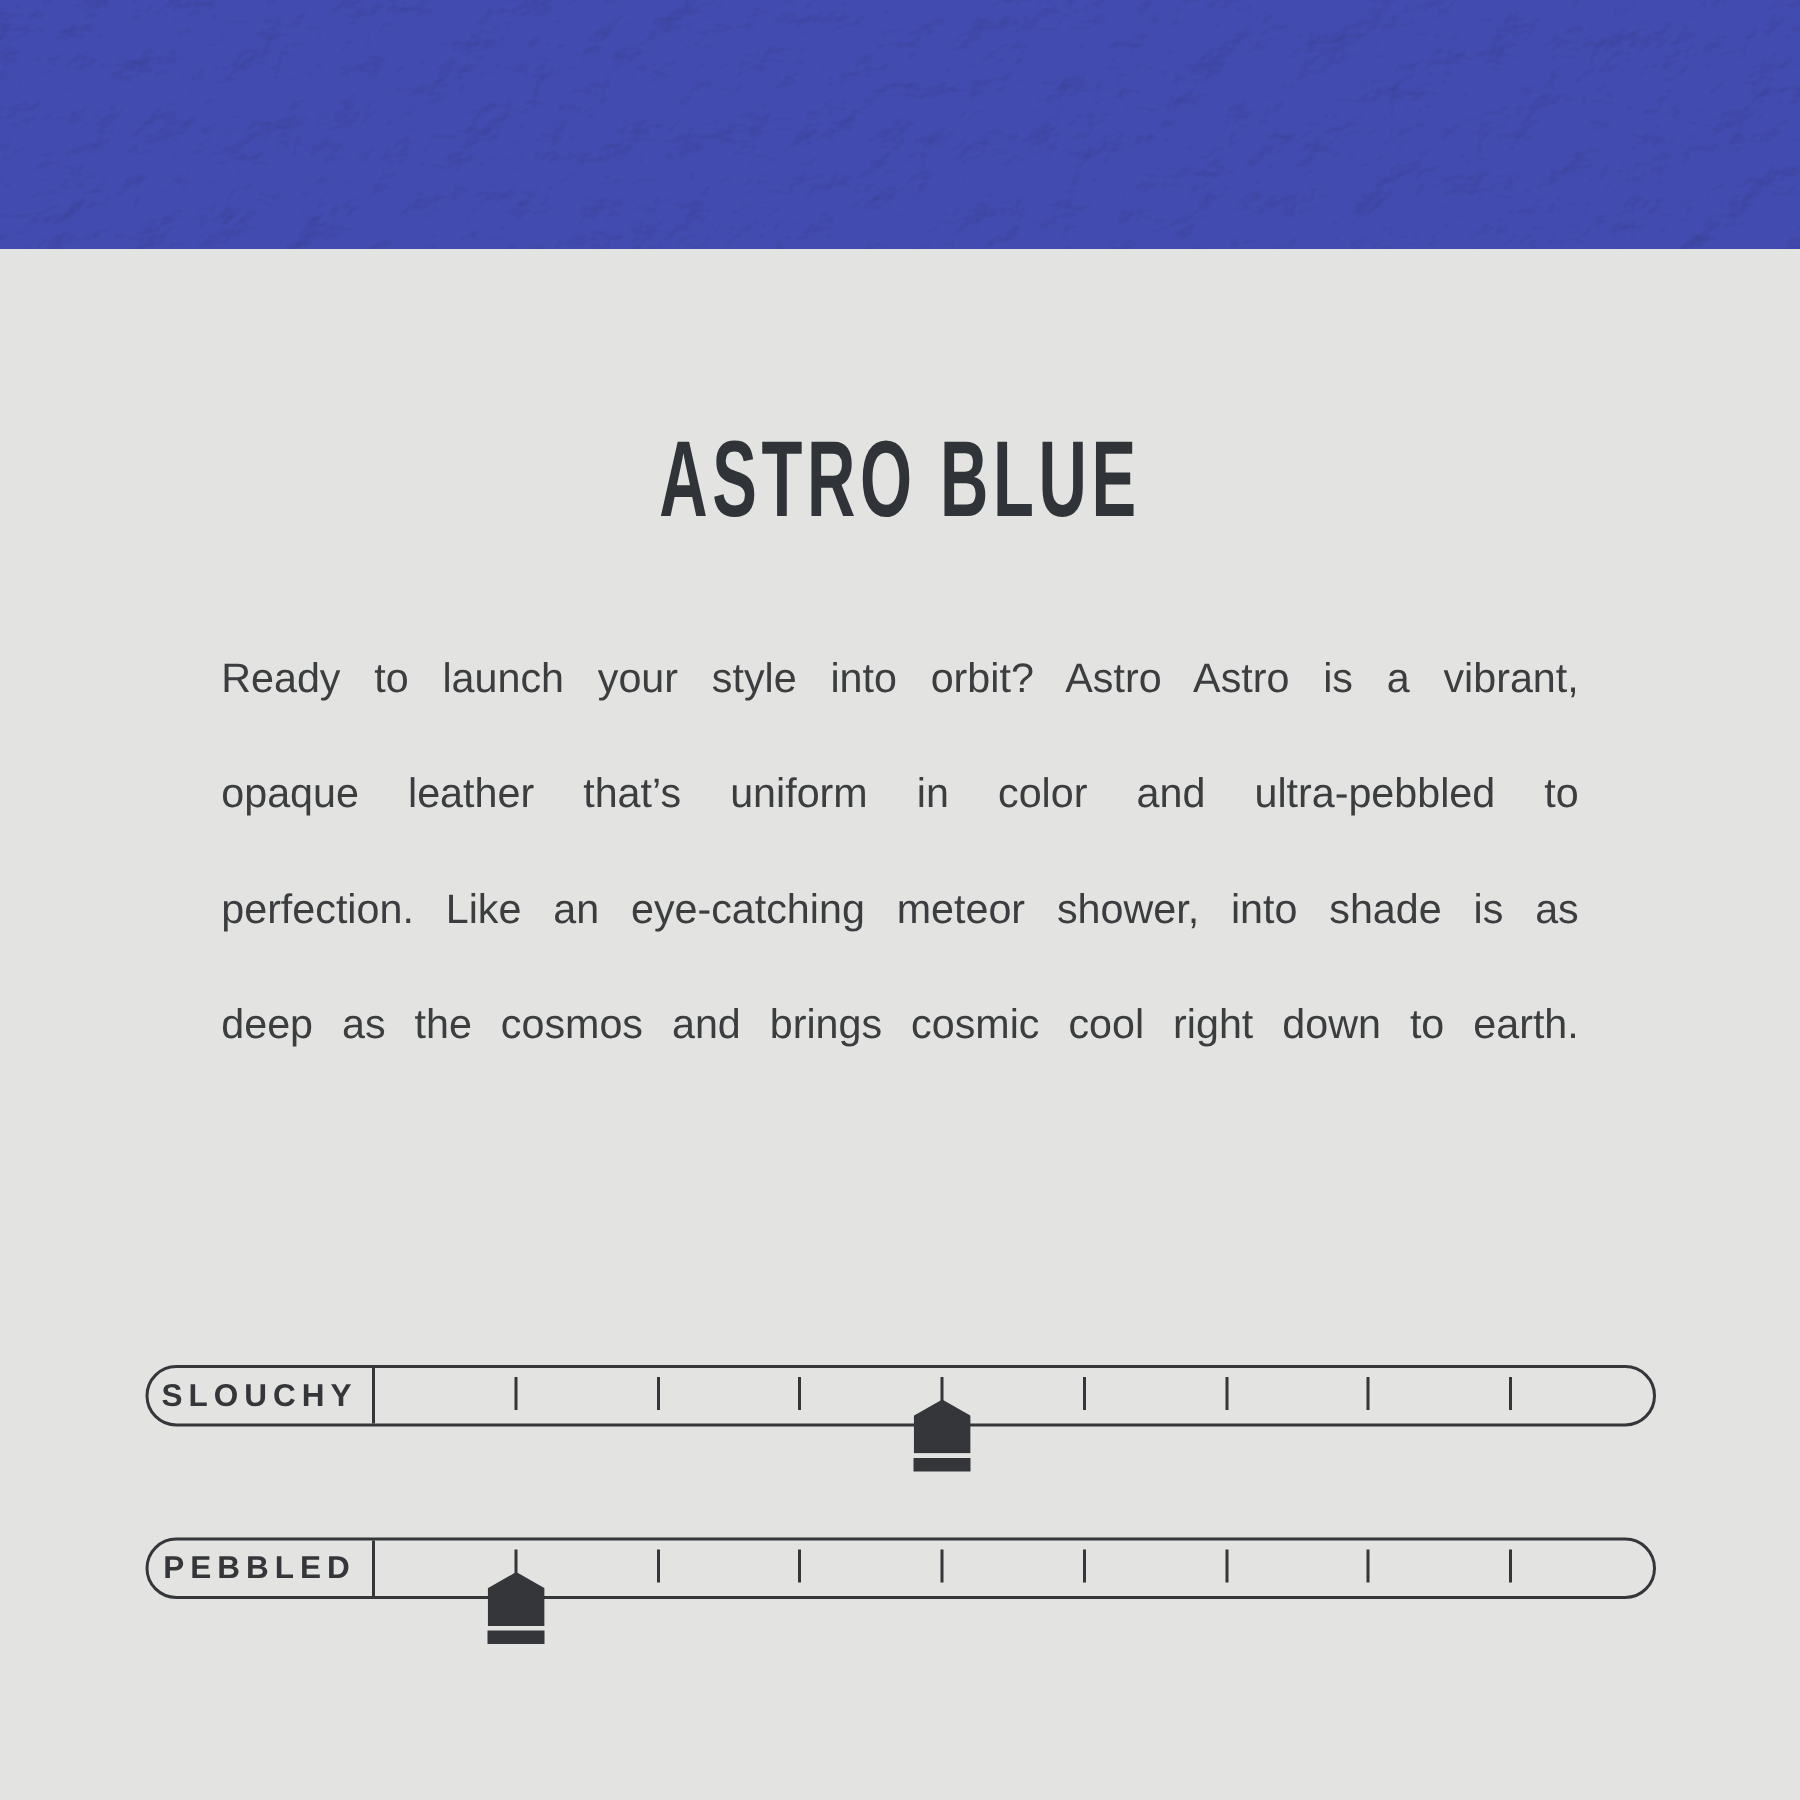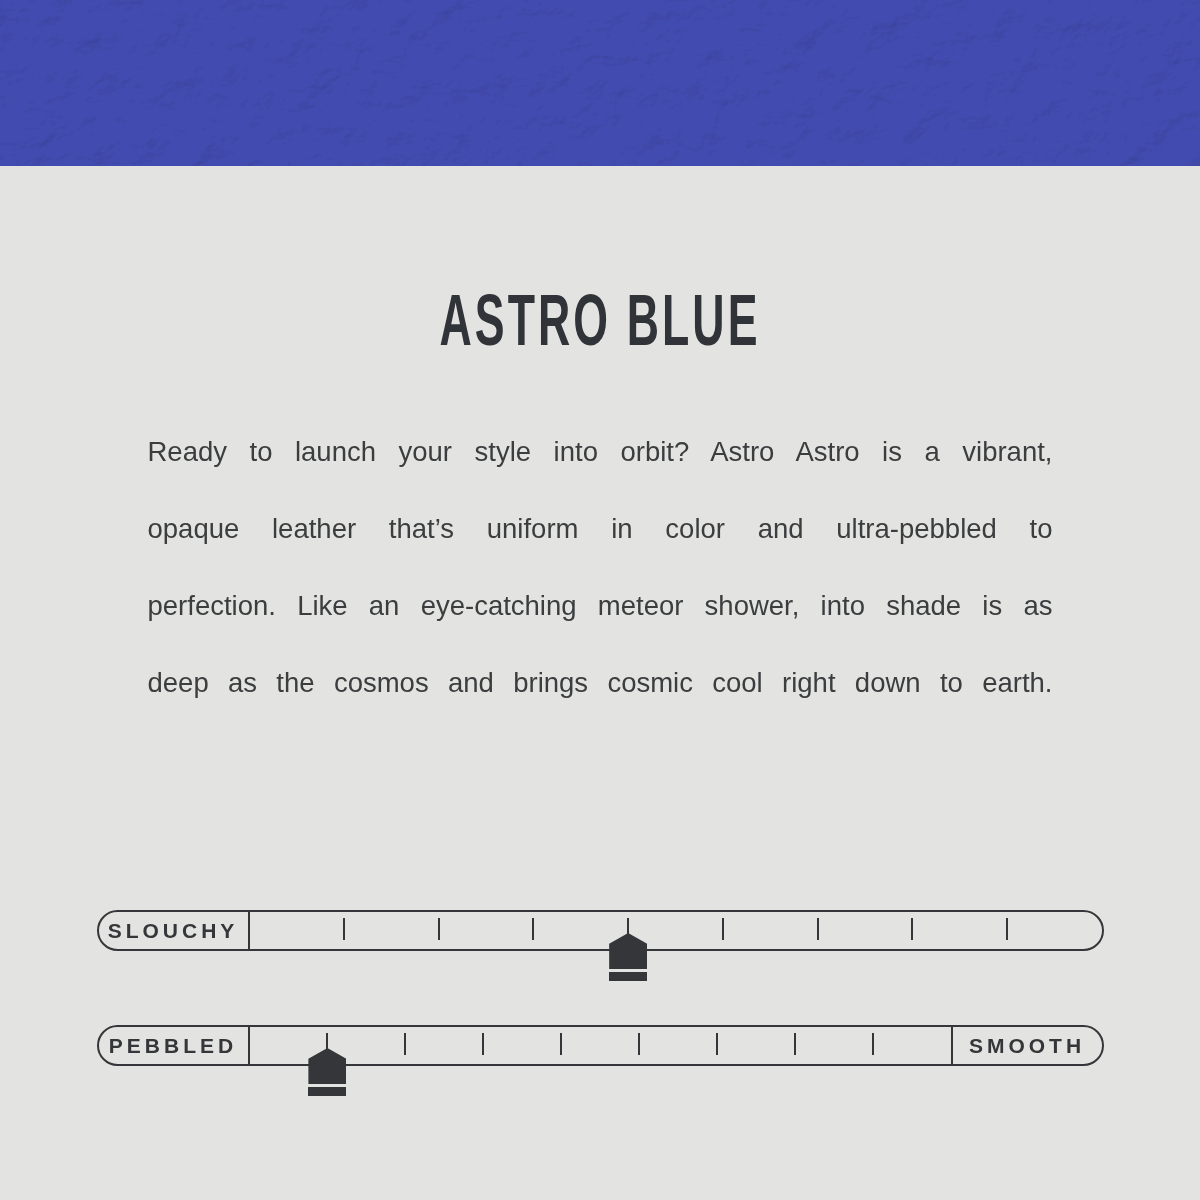--- a/index.html
+++ b/index.html
@@ -156,18 +156,17 @@
             <div class="tick" style="left: 44.4444%;"></div>
             <div class="tick" style="left: 55.5556%;"></div>
             <div class="tick" style="left: 66.6667%;"></div>
             <div class="tick" style="left: 77.7778%;"></div>
             <div class="tick" style="left: 88.8889%;"></div>
             <div class="marker" style="left: 11.1111%;">
               <div class="marker-head"></div>
               <div class="marker-base"></div>
             </div>
           </div>
-        <div class="cap cap-right">SMOOTH</div>
       </div>
 
     </div>
   </div>
 </div>
 
 </body></html>

